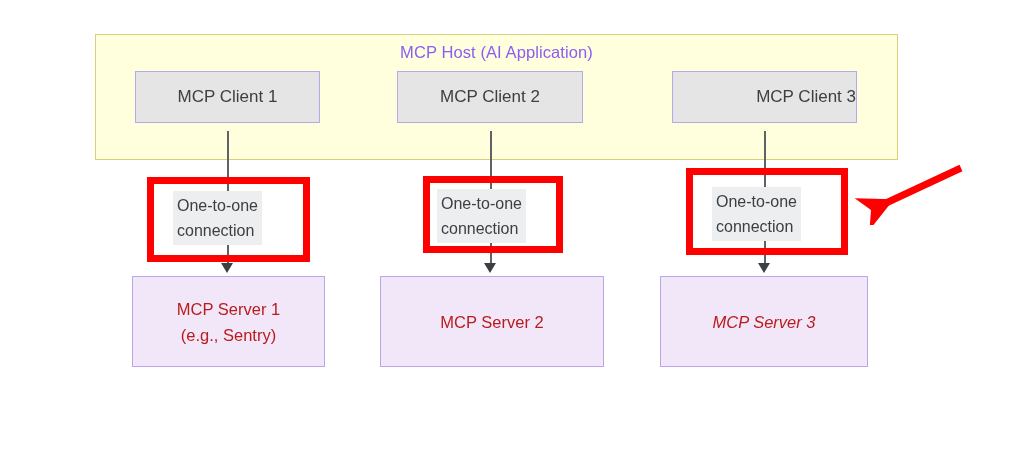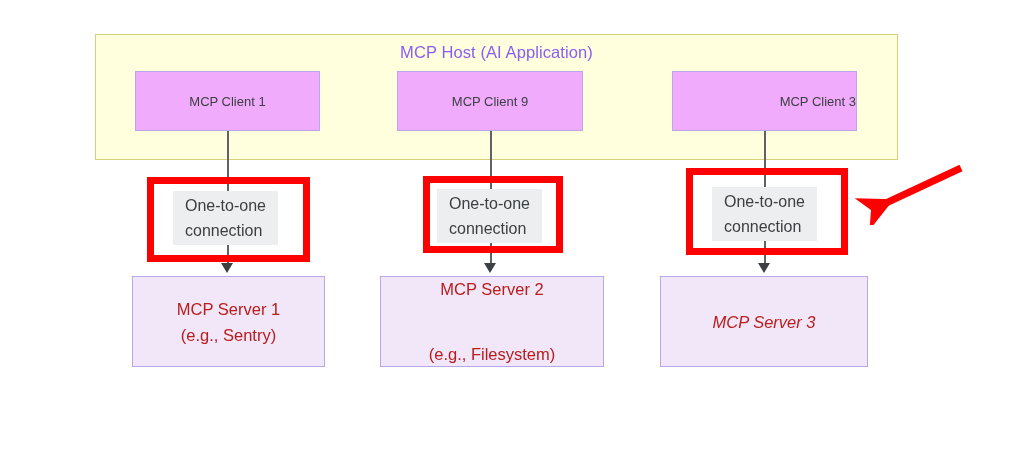--- a/index.html
+++ b/index.html
@@ -40,28 +40,28 @@
     text-align: center;
     font-size: 16.5px;
     color: #8b5cf6;
     letter-spacing: 0.1px;
   }
 
   
   .client-box {
     position: absolute;
     top: 71px;
-    height: 60px;
-    background: #f0abfc;
+    height: 52px;
+    background: #e5e5e5;
     border: 1.6px solid #b9a8e8;
     box-sizing: border-box;
     display: flex;
     align-items: center;
     justify-content: center;
-    font-size: 13px;
+    font-size: 17px;
     color: #3c4043;
   }
   .client-1 { left: 135px; width: 185px; }
   .client-2 { left: 397px; width: 186px; }
   .client-3 { left: 672px; width: 185px; justify-content: flex-end; }
 
   
   .connector {
     position: absolute;
     top: 131px;
@@ -86,21 +86,21 @@
   .arrow-2 { left: 484px; }
   .arrow-3 { left: 758px; }
 
   
   .conn-label {
     position: absolute;
     background: #eceef0;
     color: #3c4043;
     font-size: 16px;
     line-height: 25px;
-    padding: 2px 12px;
+    padding: 2px 4px;
     white-space: pre-line;
     box-sizing: border-box;
   }
   .label-1 { left: 173px; top: 191px; }
   .label-2 { left: 437px; top: 189px; }
   .label-3 { left: 712px; top: 187px; }
 
   
   .red-rect {
     position: absolute;
@@ -147,21 +147,21 @@
 
 <div id="canvas">
 
   <div class="host-box"></div>
   <div class="host-title">MCP Host (AI Application)</div>
 
   <div class="client-box client-1">
     <span>MCP Client 1</span>
   </div>
   <div class="client-box client-2">
-    <span>MCP Client 9</span>
+    <span>MCP Client 2</span>
   </div>
   <div class="client-box client-3">
     <span>MCP Client 3</span>
   </div>
 
   <div class="connector conn-1"></div>
   <div class="connector conn-2"></div>
   <div class="connector conn-3"></div>
   <div class="arrowhead arrow-1"></div>
   <div class="arrowhead arrow-2"></div>
@@ -177,21 +177,20 @@
   <div class="red-rect red-1"></div>
   <div class="red-rect red-2"></div>
   <div class="red-rect red-3"></div>
 
   <div class="server-box server-1">
     <span>MCP Server 1</span>
     <span>(e.g., Sentry)</span>
   </div>
   <div class="server-box server-2">
     <span>MCP Server 2</span>
-    <span>(e.g., Filesystem)</span>
   </div>
   <div class="server-box server-3">
     <span>MCP Server 3</span>
   </div>
 
   <svg class="annot-arrow" viewBox="0 0 120 70">
     <defs>
       <marker id="redhead" markerWidth="5" markerHeight="5" refX="3.6" refY="2.5" orient="auto" markerUnits="strokeWidth">
         <path d="M5,0 L0,2.5 L5,5 L3.6,2.5 Z" fill="#ff0000"></path>
       </marker>

